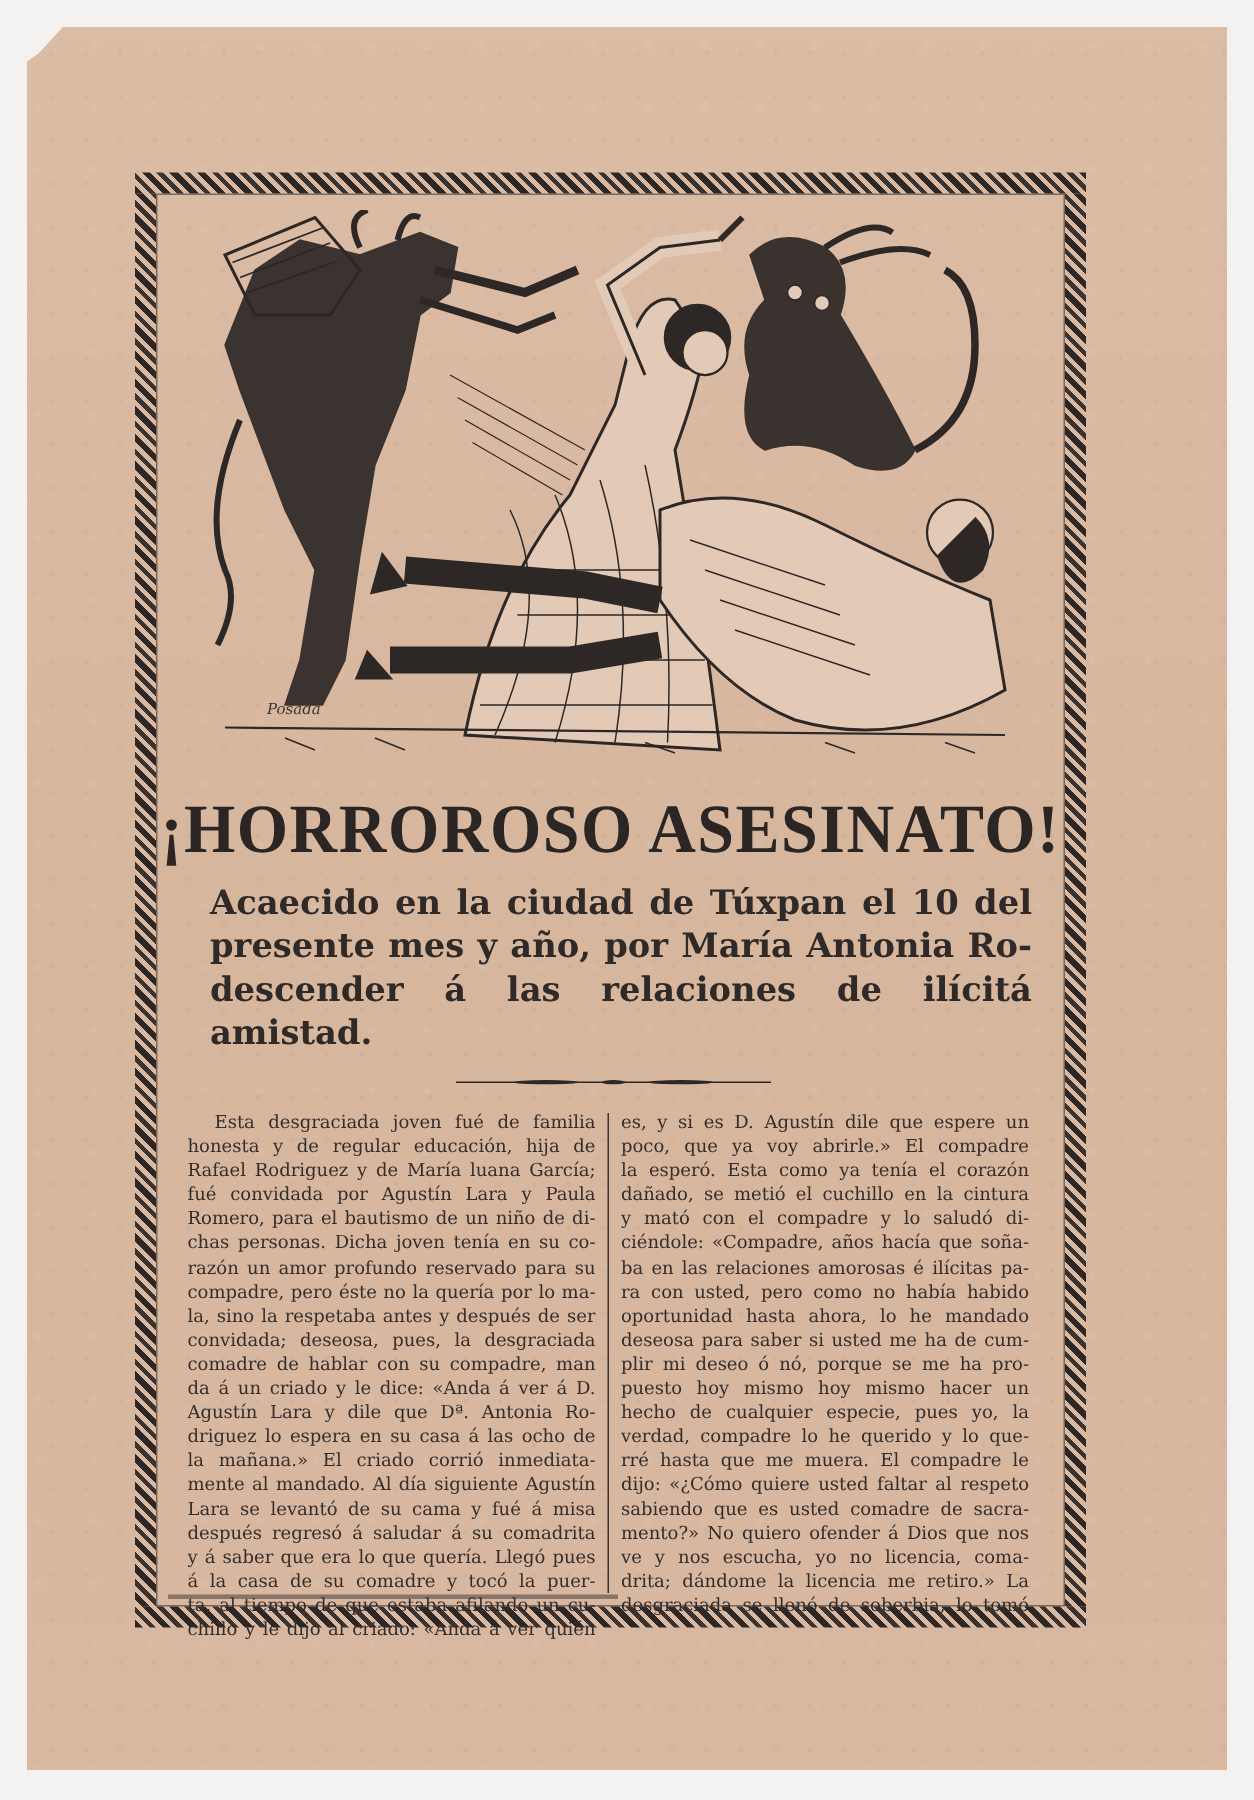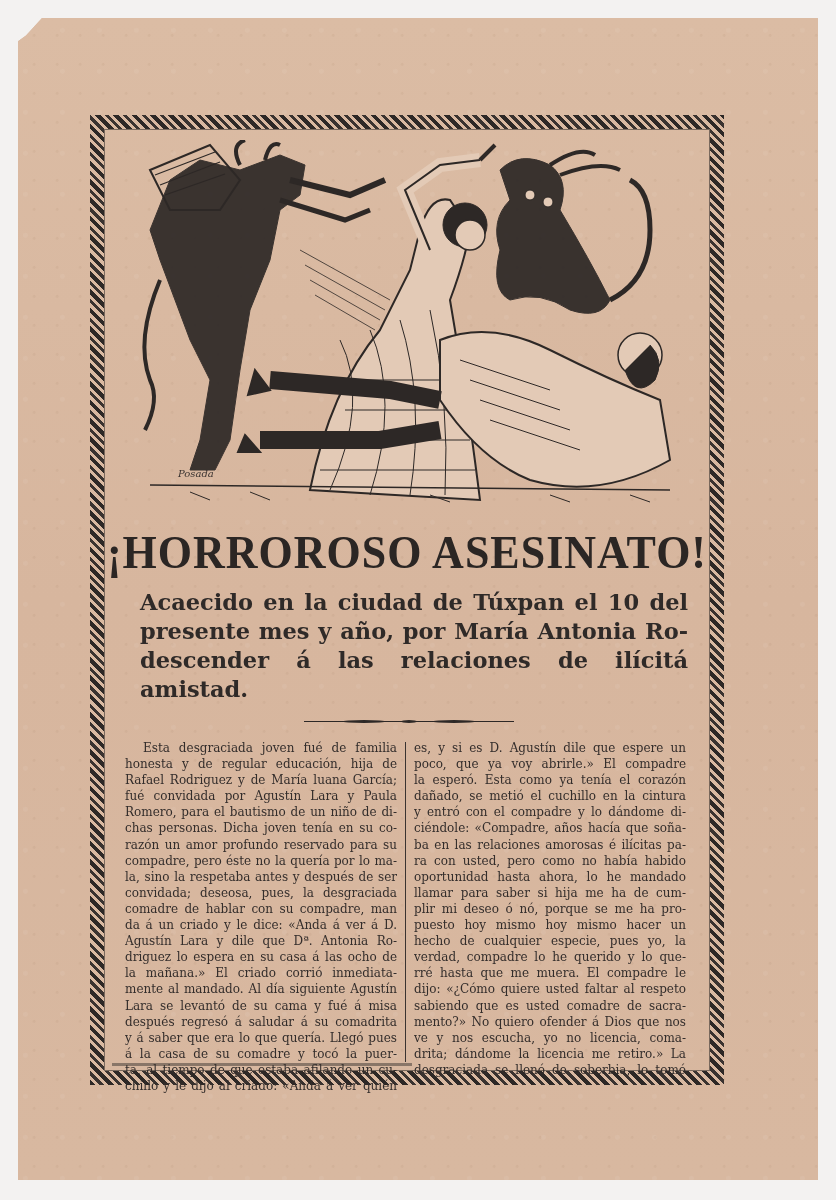--- a/index.html
+++ b/index.html
@@ -174,26 +174,26 @@
     <span>á la casa de su comadre y tocó la puer-</span>
     <span>ta, al tiempo de que estaba afilando un cu-</span>
     <span>chillo y le dijo al criado: «Anda á ver quién</span>
   </div>
   <div class="col-divider"></div>
   <div class="col col-right">
     <span>es, y si es D. Agustín dile que espere un</span>
     <span>poco, que ya voy abrirle.» El compadre</span>
     <span>la esperó. Esta como ya tenía el corazón</span>
     <span>dañado, se metió el cuchillo en la cintura</span>
-    <span>y entró con el compadre y lo dándome di-</span>
+    <span>y mató con el compadre y lo saludó di-</span>
     <span>ciéndole: «Compadre, años hacía que soña-</span>
     <span>ba en las relaciones amorosas é ilícitas pa-</span>
     <span>ra con usted, pero como no había habido</span>
     <span>oportunidad hasta ahora, lo he mandado</span>
-    <span>llamar para saber si hija me ha de cum-</span>
+    <span>deseosa para saber si usted me ha de cum-</span>
     <span>plir mi deseo ó nó, porque se me ha pro-</span>
     <span>puesto hoy mismo hoy mismo hacer un</span>
     <span>hecho de cualquier especie, pues yo, la</span>
     <span>verdad, compadre lo he querido y lo que-</span>
     <span>rré hasta que me muera. El compadre le</span>
     <span>dijo: «¿Cómo quiere usted faltar al respeto</span>
     <span>sabiendo que es usted comadre de sacra-</span>
     <span>mento?» No quiero ofender á Dios que nos</span>
     <span>ve y nos escucha, yo no licencia, coma-</span>
     <span>drita; dándome la licencia me retiro.» La</span>

